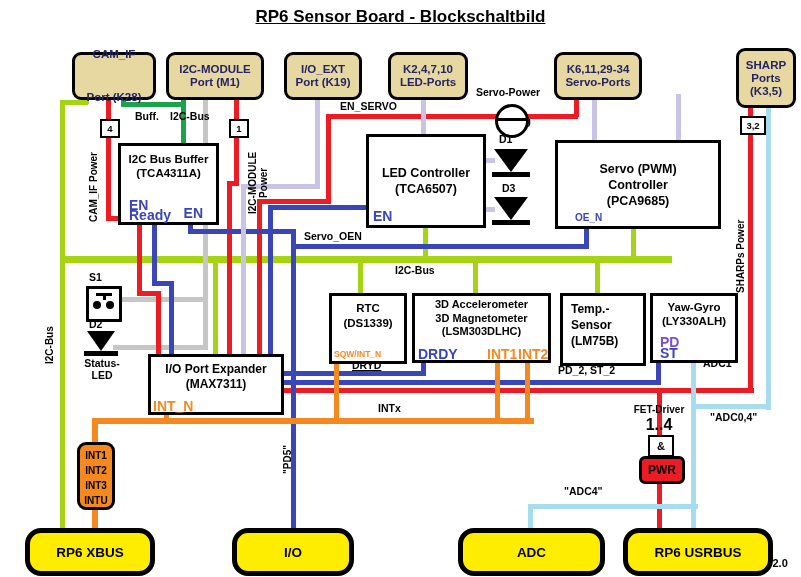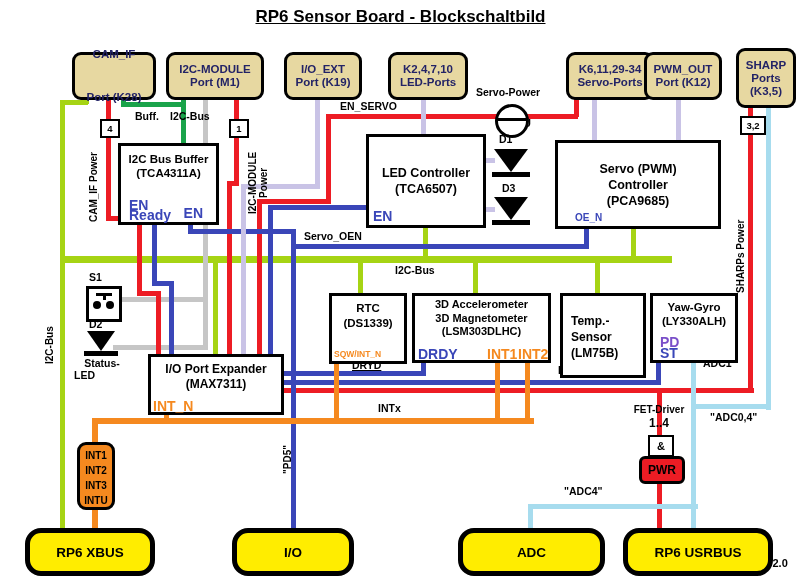--- a/index.html
+++ b/index.html
@@ -130,21 +130,21 @@
   </div>
   <div class="vlbl" style="left:44px;top:364px;">I2C-Bus</div>
   <div class="vlbl" style="left:735px;top:293px;">SHARPs Power</div>
   <div class="vlbl" style="left:282px;top:474px;">"PD5"</div>
   <div class="lbl" style="left:304px;top:230px;">Servo_OEN</div>
   <div class="lbl" style="left:395px;top:264px;">I2C-Bus</div>
   <div class="lbl" style="left:352px;top:359px;text-decoration:underline;">DRYD</div>
   <div class="lbl" style="left:558px;top:364px;">PD_2, ST_2</div>
   <div class="lbl" style="left:378px;top:402px;">INTx</div>
   <div class="lbl" style="left:624px;top:404px;width:70px;text-align:center;font-size:10px;">FET-Driver</div>
-  <div class="lbl" style="left:624px;top:416px;width:70px;text-align:center;font-size:12px;">1..4</div>
+  <div class="lbl" style="left:624px;top:416px;width:70px;text-align:center;font-size:16px;">1..4</div>
   <div class="lbl" style="left:698px;top:357px;">"ADC1"</div>
   <div class="lbl" style="left:710px;top:411px;">"ADC0,4"</div>
   <div class="lbl" style="left:564px;top:485px;">"ADC4"</div>
   <div class="lbl" style="left:747px;top:557px;font-size:11px;">Rev. 2.0</div>
 
   <div class="port" style="left:72px;top:52px;width:78px;height:42px;gap:30px;">
     <div>CAM_IF</div>
       <div>Port (K28)</div>
   </div>
   <div class="port" style="left:166px;top:52px;width:92px;height:42px;">
@@ -152,27 +152,23 @@
       <div>Port (M1)</div>
   </div>
   <div class="port" style="left:284px;top:52px;width:72px;height:42px;">
     <div>I/O_EXT</div>
       <div>Port (K19)</div>
   </div>
   <div class="port" style="left:388px;top:52px;width:74px;height:42px;">
     <div>K2,4,7,10</div>
       <div>LED-Ports</div>
   </div>
-  <div class="port" style="left:554px;top:52px;width:82px;height:42px;margin-left:12px;">
+  <div class="port" style="left:554px;top:52px;width:82px;height:42px;">
     <div>K6,11,29-34</div>
       <div>Servo-Ports</div>
-  </div>
-  <div class="port" style="left:644px;top:52px;width:72px;height:42px;">
-    <div>PWM_OUT</div>
-      <div>Port (K12)</div>
   </div>
   <div class="port" style="left:736px;top:48px;width:54px;height:54px;line-height:13px;">
     <div>SHARP</div>
       <div>Ports</div>
       <div>(K3,5)</div>
   </div>
 
   <div class="pinbox" style="left:100px;top:119px;width:16px;height:15px;">4</div>
   <div class="pinbox" style="left:229px;top:119px;width:16px;height:15px;">1</div>
   <div class="pinbox" style="left:740px;top:116px;width:22px;height:15px;">3,2</div>
@@ -210,21 +206,21 @@
 
   <div class="chip" style="left:412px;top:293px;width:133px;height:62px;padding-top:2px;font-size:11px;line-height:13.5px;">
     <div>3D Accelerometer</div>
       <div>3D Magnetometer</div>
       <div>(LSM303DLHC)</div>
     <span class="pin" style="left:3px;bottom:1px;color:#3a46b8;">DRDY</span>
     <span class="pin" style="left:72px;bottom:1px;color:#f5891f;">INT1</span>
     <span class="pin" style="left:103px;bottom:1px;color:#f5891f;">INT2</span>
   </div>
 
-  <div class="chip" style="left:560px;top:293px;width:72px;height:62px;padding-top:17px;font-size:12px;line-height:16px;align-items:flex-start;padding-left:8px;box-sizing:content-box;">
+  <div class="chip" style="left:560px;top:293px;width:72px;height:62px;padding-top:5px;font-size:12px;line-height:16px;align-items:flex-start;padding-left:8px;box-sizing:content-box;">
     <div>Temp.-</div>
       <div>Sensor</div>
       <div>(LM75B)</div>
   </div>
 
   <div class="chip" style="left:650px;top:293px;width:82px;height:60px;padding-top:4px;font-size:11.5px;line-height:14px;">
     <div>Yaw-Gyro</div>
       <div>(LY330ALH)</div>
     <span class="pin" style="left:7px;bottom:13px;color:#7a4fc9;">PD</span>
     <span class="pin" style="left:7px;bottom:2px;color:#3a46b8;">ST</span>
@@ -241,21 +237,21 @@
     <span class="barv"></span>
       <span class="stem"></span>
     <span class="dot" style="left:4px;"></span>
       <span class="dot" style="left:17px;"></span>
   </div>
 
   <div class="lbl" style="left:89px;top:318px;">D2</div>
   <div class="tri" style="left:87px;top:331px;border-left:14px solid transparent;border-right:14px solid transparent;border-top:20px solid #000;"></div>
   <div class="bar" style="left:84px;top:351px;width:34px;height:5px;"></div>
   <div class="lbl" style="left:74px;top:357px;width:56px;text-align:center;">Status-</div>
-  <div class="lbl" style="left:74px;top:369px;width:56px;text-align:left;">LED</div>
+  <div class="lbl" style="left:74px;top:369px;width:56px;text-align:center;">LED</div>
 
   <div class="lbl" style="left:499px;top:133px;">D1</div>
   <div class="tri" style="left:494px;top:149px;border-left:17px solid transparent;border-right:17px solid transparent;border-top:23px solid #000;"></div>
   <div class="bar" style="left:492px;top:172px;width:38px;height:5px;"></div>
   <div class="lbl" style="left:502px;top:182px;">D3</div>
   <div class="tri" style="left:494px;top:197px;border-left:17px solid transparent;border-right:17px solid transparent;border-top:23px solid #000;"></div>
   <div class="bar" style="left:492px;top:220px;width:38px;height:5px;"></div>
 
   <div id="intbox">
     <div>INT1</div>

